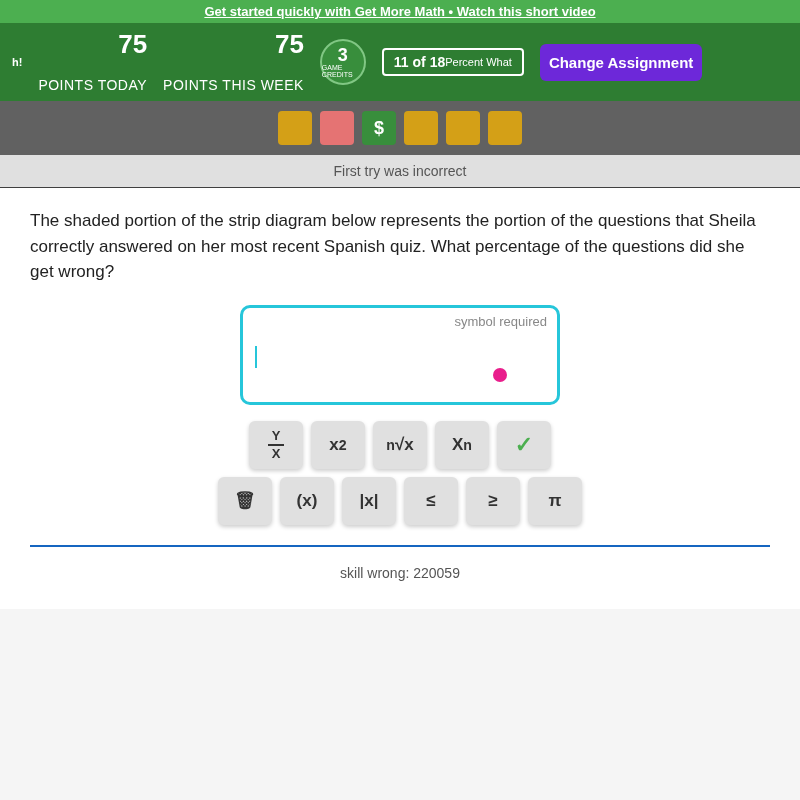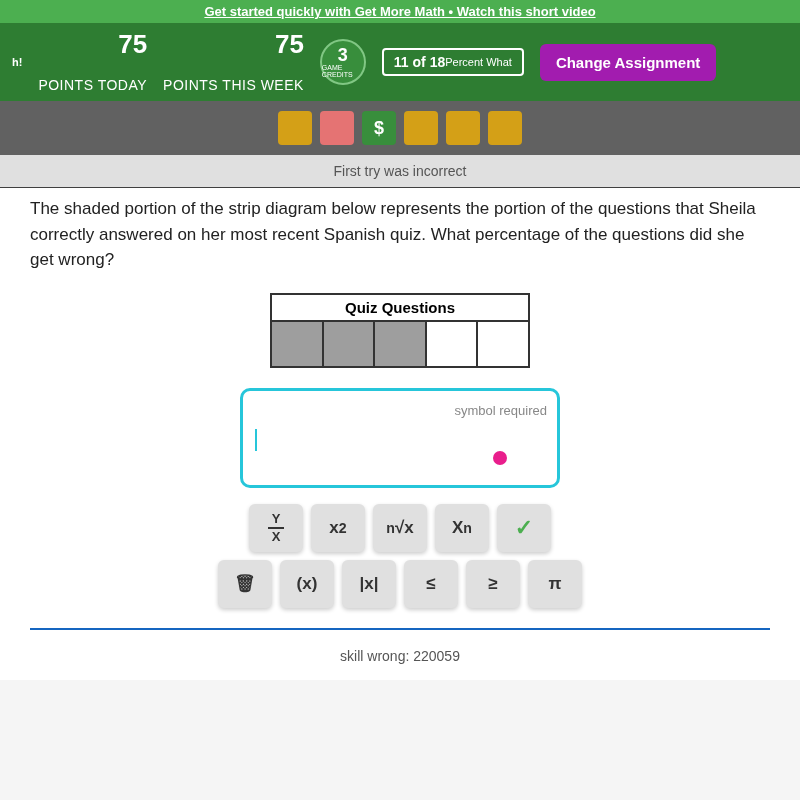--- a/index.html
+++ b/index.html
@@ -90,25 +90,25 @@
     }
     .assignment-info .of-text {
       font-size: 14px;
       font-weight: bold;
     }
     .assignment-info .unit-text {
       font-size: 11px;
     }
 
     .change-assignment-btn {
-      background: #a21caf;
+      background: #6d28d9;
       color: white;
       border: none;
       border-radius: 6px;
-      padding: 10px 16px;
+      padding: 10px 9px;
       font-size: 15px;
       font-weight: bold;
       cursor: pointer;
     }
 
     
     .progress-row {
       background: #616161;
       display: flex;
       justify-content: center;
@@ -139,21 +139,21 @@
       text-align: center;
       padding: 8px;
       font-size: 14px;
       color: #555;
       border-bottom: 1px solid #404040;
     }
 
     
     .main-content {
       background: white;
-      padding: 8px 30px;
+      padding: 20px 30px;
     }
 
     .question-text {
       font-size: 17px;
       line-height: 1.5;
       color: #222;
       margin-bottom: 20px;
     }
 
     
@@ -196,21 +196,21 @@
       border: 3px solid #26c6da;
       border-radius: 10px;
       width: 320px;
       min-height: 100px;
       position: relative;
       background: white;
       padding: 8px;
     }
     .symbol-required {
       position: absolute;
-      top: 12px;
+      top: 6px;
       right: 10px;
       font-size: 13px;
       color: #888;
     }
     .cursor-line {
       width: 2px;
       height: 22px;
       background: #26c6da;
       display: inline-block;
       margin-top: 30px;
@@ -332,32 +332,20 @@
   <div class="progress-dot gold"></div>
   <div class="progress-dot gold"></div>
 </div>
 
 <div class="incorrect-bar">First try was incorrect</div>
 
 <div class="main-content">
 
   <div class="question-text">The shaded portion of the strip diagram below represents the portion of the questions that Sheila correctly answered on her most recent Spanish quiz. What percentage of the questions did she get wrong?</div>
 
-  <div class="diagram-container">
-    <div class="strip-diagram">
-      <div class="strip-header">Quiz Questions</div>
-      <div class="strip-boxes">
-        <div class="strip-box shaded"></div>
-        <div class="strip-box shaded"></div>
-        <div class="strip-box shaded"></div>
-        <div class="strip-box empty"></div>
-        <div class="strip-box empty"></div>
-      </div>
-    </div>
-  </div>
 
   <div class="answer-area">
     <div class="answer-box">
       <span class="symbol-required">symbol required</span>
       <span class="cursor-line"></span>
       <div class="pink-dot"></div>
     </div>
   </div>
 
   <div class="keyboard-area">

